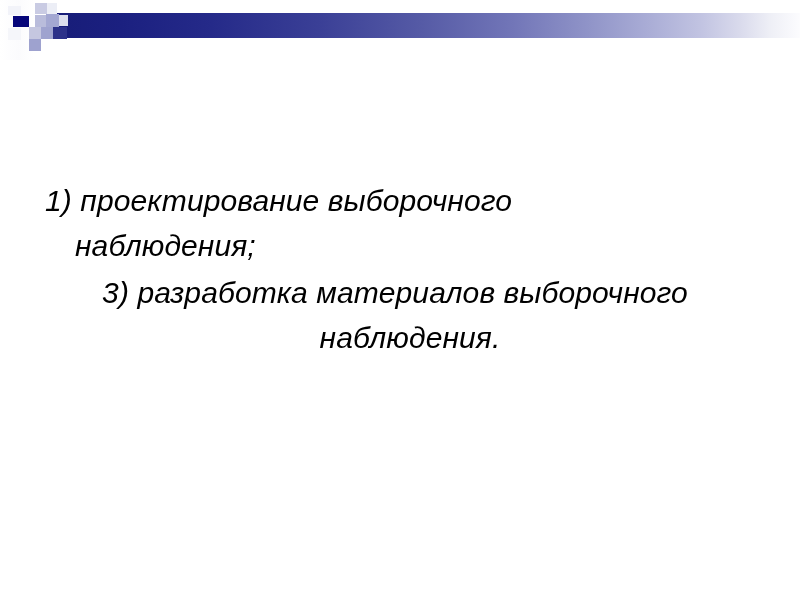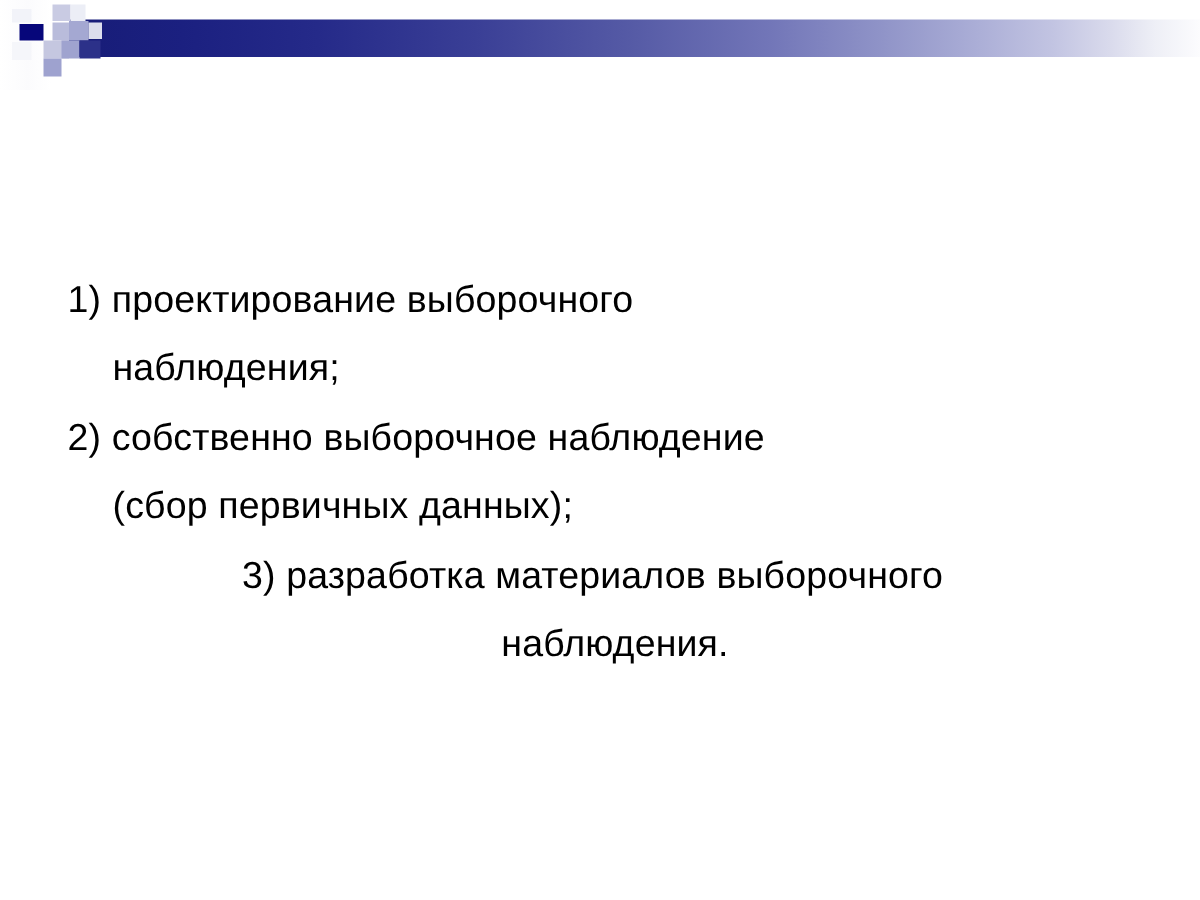--- a/index.html
+++ b/index.html
@@ -67,27 +67,28 @@
   
   .content {
     position: absolute;
     left: 45px;
     top: 178px;
     width: 700px;
   }
 
   .bullet {
     color: #000000;
-    font-size: 25px;
+    font-size: 30px;
     line-height: 45px;
     margin: 0 0 2px 0;
     padding-left: 30px;
     text-indent: -30px;
     white-space: pre-line;
     letter-spacing: 0.1px;
+    font-style: italic;
   }
 </style>
 </head>
 <body>
 
 <div id="slide" style="background: rgb(255, 255, 255);">
 
   <div class="deco-header">
     <div class="deco-bar" style="left: 46px; top: 13px; width: 754px; height: 25px;"></div>
     <div class="deco-fade"></div>
@@ -103,19 +104,17 @@
         <div class="sq" style="left: 46px; top: 14px; width: 13px; height: 13px; background: rgb(164, 168, 210);"></div>
         <div class="sq" style="left: 59px; top: 15px; width: 9px; height: 11px; background: rgb(220, 222, 237);"></div>
         <div class="sq" style="left: 41px; top: 27px; width: 12px; height: 12px; background: rgb(159, 163, 207);"></div>
         <div class="sq" style="left: 53px; top: 27px; width: 14px; height: 12px; background: rgb(44, 49, 137);"></div>
       </div>
   </div>
 
   <div class="content">
     <p class="bullet" style="color: rgb(0, 0, 0);">1) проектирование выборочного
     наблюдения;</p>
-    <p class="bullet" style="color: rgb(0, 0, 0);">2) собственно выборочное наблюдение
-    (сбор первичных данных);</p>
     <p class="bullet" style="color: rgb(0, 0, 0); text-align: center;">3) разработка материалов выборочного
     наблюдения.</p>
   </div>
 
 </div>
 
 </body></html>

